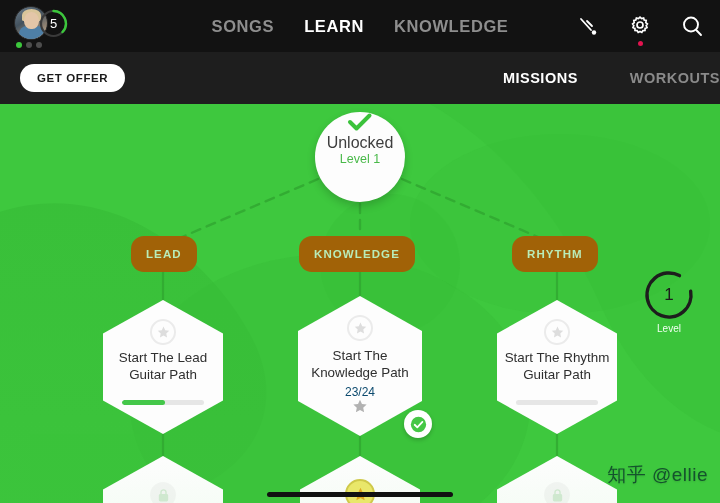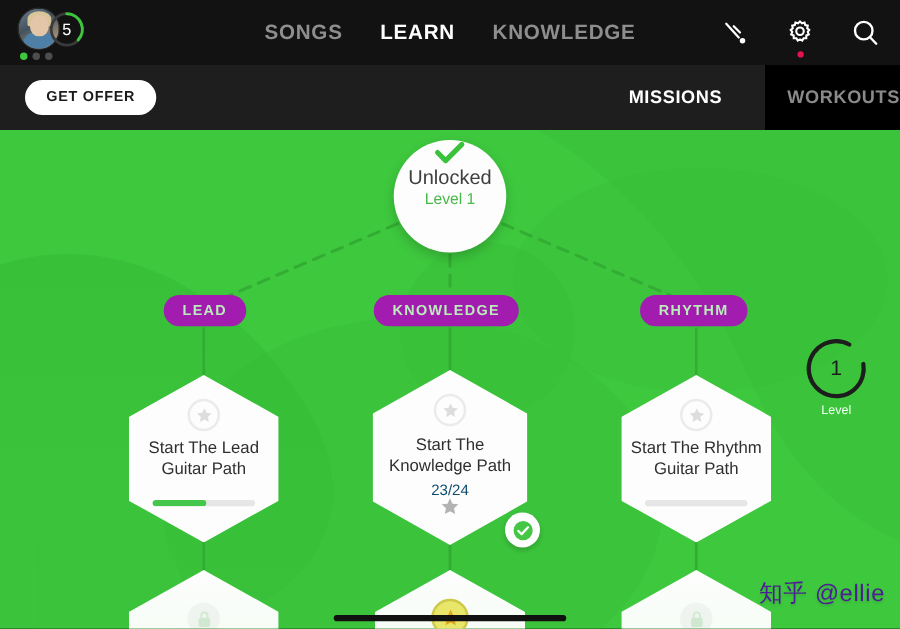--- a/index.html
+++ b/index.html
@@ -73,21 +73,21 @@
     display:flex; align-items:center; gap:28px;
   }
   .nav-icon { position:relative; width:24px; height:24px; cursor:pointer; }
   .reddot {
     position:absolute; left:10px; top:27px;
     width:5px; height:5px; border-radius:50%; background:#e3134f;
   }
 
   
   .subbar {
-    position:absolute; top:52px; left:0; width:612px; height:52px;
+    position:absolute; top:52px; left:0; width:720px; height:52px;
     background:#1e1e1e; z-index:39;
   }
   .offer-btn {
     position:absolute; left:20px; top:12px;
     height:28px; padding:0 17px;
     background:#fff; color:#1a1a1a;
     border:none; border-radius:14px;
     font-family:"Liberation Sans", sans-serif;
     font-size:11.5px; font-weight:700; letter-spacing:0.6px;
     cursor:pointer;
@@ -121,22 +121,22 @@
     box-shadow:0 4px 9px rgba(0,0,0,0.18);
     display:flex; flex-direction:column; align-items:center; justify-content:flex-start;
     z-index:10;
   }
   .unlocked .check { margin-bottom:1px; }
   .unlocked .t1 { font-size:16px; color:#3e3e3e; line-height:18px; margin-top:1px; }
   .unlocked .t2 { font-size:12.5px; color:#49b949; line-height:15px; }
 
   
   .pill {
-    position:absolute; height:25px; border-radius:13px;
-    background:#a21caf;
+    position:absolute; height:36px; border-radius:13px;
+    background:#a16207;
     display:flex; align-items:center; justify-content:center;
     padding:0 15px; z-index:10;
   }
   .pill span {
     color:#b9ecb9; font-size:11.5px; font-weight:600; letter-spacing:1.1px;
   }
 
   
   .hex {
     position:absolute; width:120px; height:134px; z-index:10;
@@ -207,21 +207,21 @@
     color:#1d1d1d; font-size:17px;
   }
   .lvlgauge .lbl {
     position:absolute; left:-4px; top:54px; width:60px; text-align:center;
     color:#f3fff3; font-size:10px;
   }
 
   
   .watermark {
     position:absolute; right:12px; bottom:15px;
-    color:#4c1d95; font-size:19px; font-weight:400;
+    color:#14532d; font-size:19px; font-weight:400;
     letter-spacing:0.5px; z-index:20;
     text-shadow:0 1px 2px rgba(0,0,0,0.12);
   }
   .homebar {
     position:absolute; left:50%; bottom:6px; transform:translateX(-50%);
     width:186px; height:5px; border-radius:3px; background:#111;
     z-index:30;
   }
 </style>
 </head>

